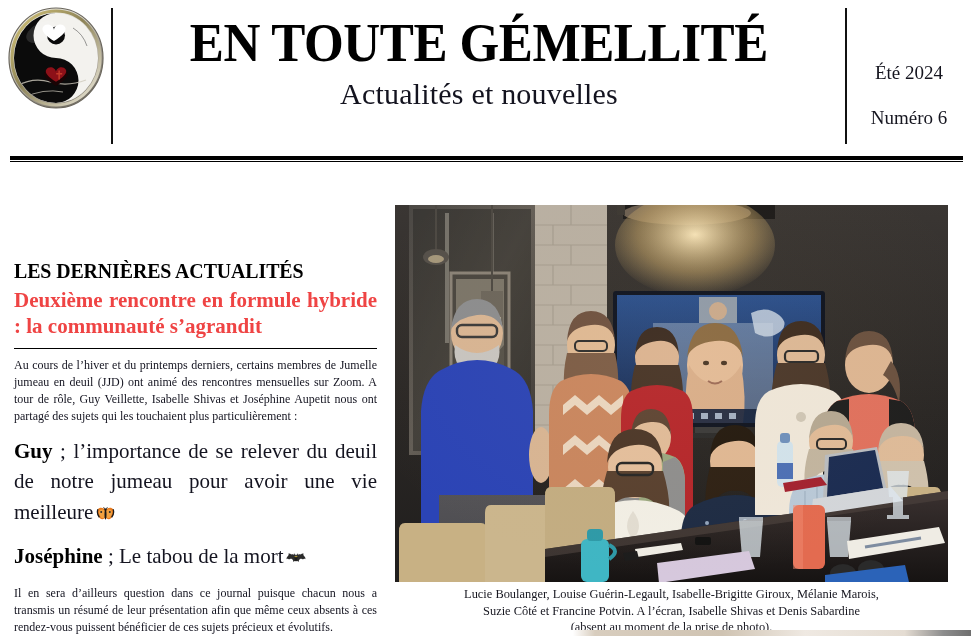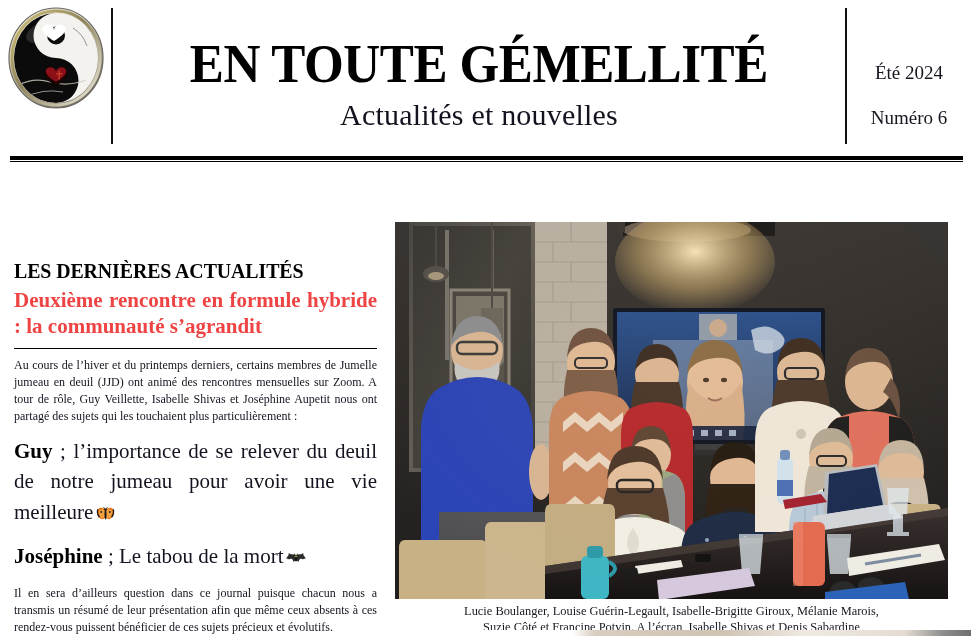--- a/index.html
+++ b/index.html
@@ -45,21 +45,21 @@
     margin-top: 8px;
     margin-bottom: 8px;
     flex: 0 0 auto;
   }
 
   .title-cell {
     flex: 1 1 auto;
     display: flex;
     flex-direction: column;
     align-items: center;
-    justify-content: center;
+    justify-content: flex-start;
     padding-top: 14px;
     box-sizing: border-box;
   }
   .paper-title {
     font-family: "Liberation Serif", "DejaVu Serif", serif;
     font-weight: 700;
     font-size: 55px;
     line-height: 1.04;
     letter-spacing: -0.5px;
     transform: scaleX(0.93);
@@ -574,18 +574,19 @@
           <rect x="300" y="332" width="16" height="8" rx="2" fill="#121212"></rect>
 
           <rect width="553" height="377" fill="none"></rect>
           <path d="M0 0 h553 v377 h-553 Z" fill="url(#lamp)" opacity=".05"></path>
         </svg>
       </div>
 
       <figcaption class="caption">
         <span class="caption-line">Lucie Boulanger, Louise Guérin-Legault, Isabelle-Brigitte Giroux, Mélanie Marois,</span>
         <span class="caption-line">Suzie Côté et Francine Potvin. A l’écran, Isabelle Shivas et Denis Sabardine</span>
+        <span class="caption-line">(absent au moment de la prise de photo).</span>
       </figcaption>
     </figure>
   </div>
 </div>
 
 <div class="bottom-strip"></div>
 
 </body></html>

